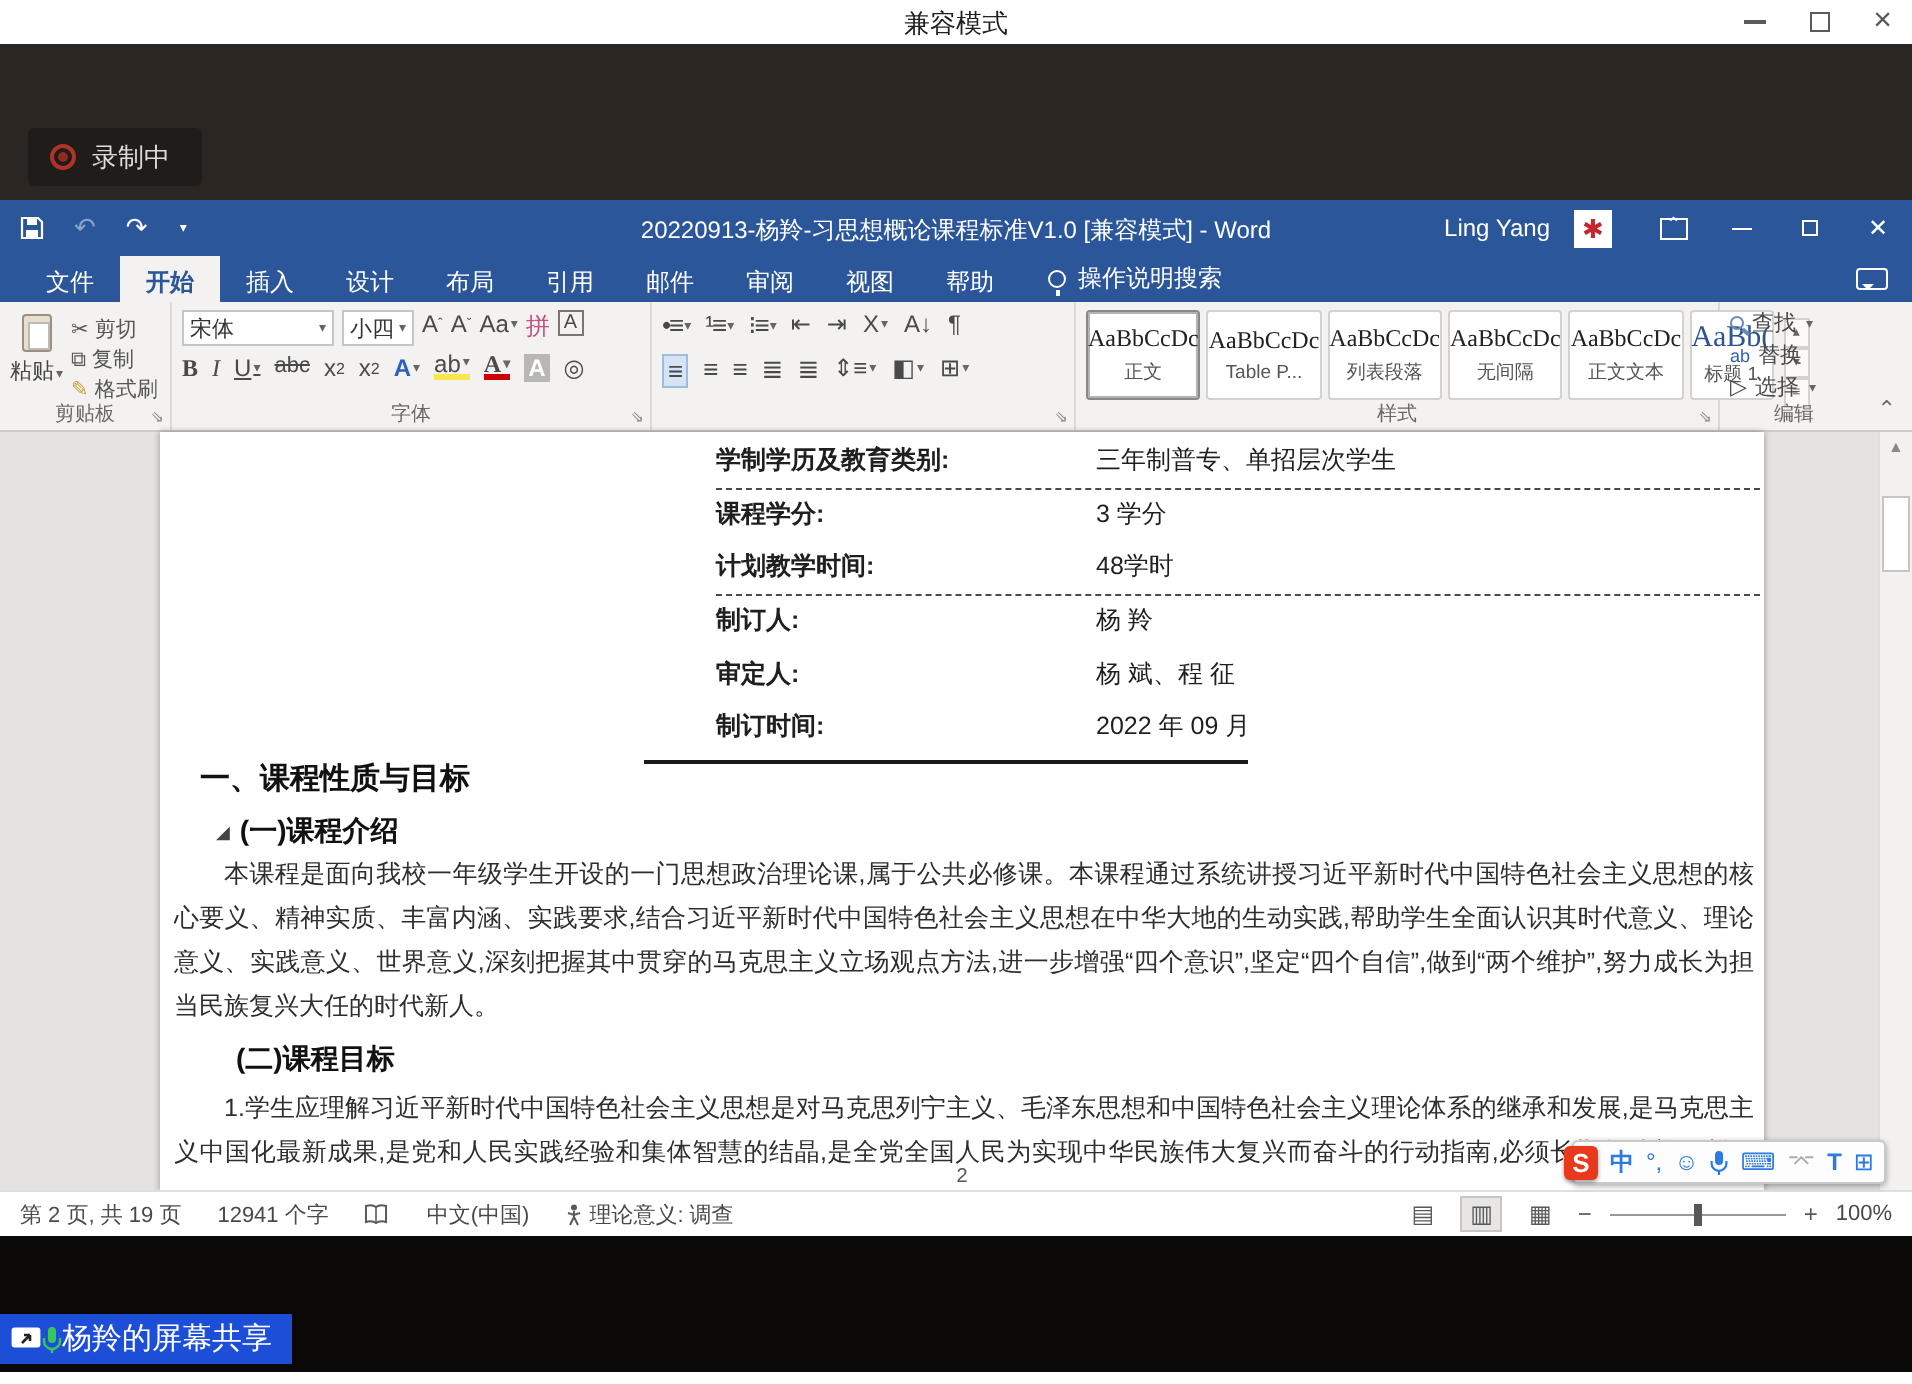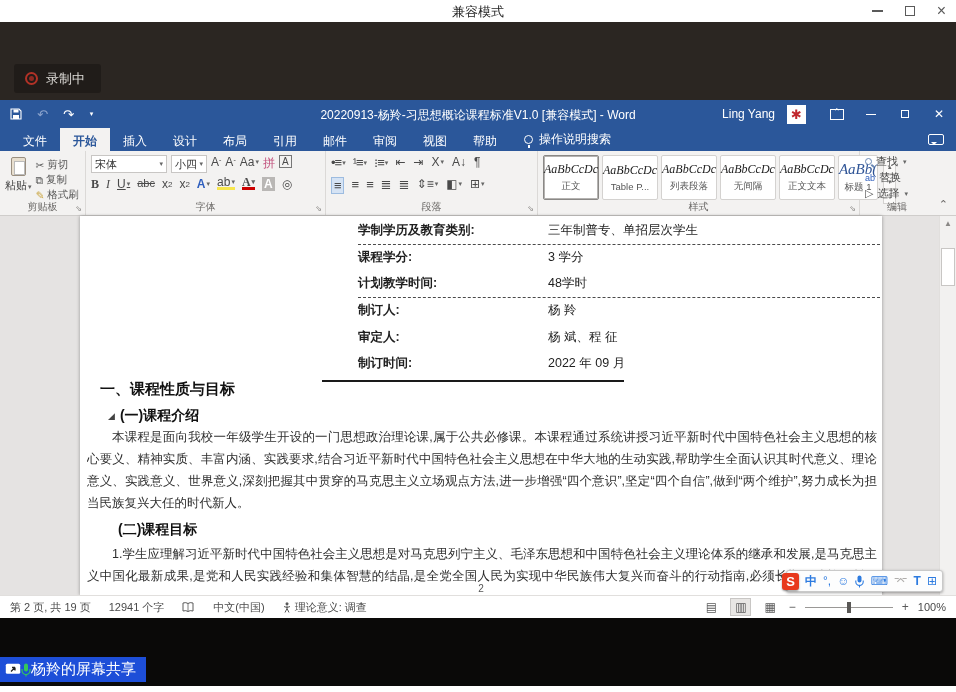--- a/index.html
+++ b/index.html
@@ -82,21 +82,21 @@
   .shadeA { background:#b9b7b5; color:#fff; padding:0 2px; font-weight:bold; }
   .pink { color:#c2527e; }
   .boxedA { border:1px solid #777; padding:0 2px; font-size:10px; }
   
   .bars { letter-spacing:-1px; font-size:13px; }
   .alsel { background:#d5e3f4; border:1px solid #9dbce0; padding:0 2px; }
   
   .g-styles { display:flex; gap:3px; padding-top:4px; }
   .stylecard { width:72px; height:45px; background:#fff; border:1px solid #d4d2d0; border-radius:2px; display:flex; flex-direction:column; align-items:center; justify-content:center; gap:3px; cursor:pointer; }
   .stylecard.sel { border-color:#8a8886; box-shadow:inset 0 0 0 1px #b5b3b1; }
-  .sprev { font-family:"Liberation Serif",serif; font-size:12px; color:#222;font-style:italic; }
+  .sprev { font-family:"Liberation Serif",serif; font-size:12px; color:#222; }
   .sprev.big { font-size:15px; color:#2f5496; }
   .sname { font-size:9.5px; color:#555; }
   .stylescroll { display:flex; flex-direction:column; margin-left:2px; margin-top:4px; }
   .stylescroll span { width:13px; height:15px; border:1px solid #d4d2d0; background:#fbfaf9; font-size:7px; color:#666; text-align:center; line-height:14px; }
   
   .g-edit { width:74px; display:flex; flex-direction:column; gap:1px; padding-top:3px; }
   .g-edit .ric { font-size:11px; gap:4px; color:#4a4a4a; }
   .mag { width:7px; height:7px; border:1.4px solid #6b89b5; border-radius:50%; position:relative; display:inline-block; }
   .mag::after { content:""; position:absolute; left:5px; top:6px; width:4px; height:1.5px; background:#6b89b5; transform:rotate(40deg); }
   .ribbon-collapse { position:absolute; right:8px; bottom:4px; color:#6a6866; font-size:11px; cursor:pointer; }
@@ -284,21 +284,20 @@
       <div class="rrow" style="gap:8px">
         <span class="ric bars alsel">≡</span>
         <span class="ric bars">≡</span>
         <span class="ric bars">≡</span>
         <span class="ric bars">≣</span>
         <span class="ric bars">≣</span>
         <span class="ric">⇕≡<span class="caret">▾</span></span>
         <span class="ric">◧<span class="caret">▾</span></span>
         <span class="ric">⊞<span class="caret">▾</span></span>
       </div>
-      <span class="glabel">段落</span>
       <span class="launcher">⇘</span>
     </div>
 
     <div class="rgroup g-styles" style="width:322px">
       <span class="stylecard sel">
         <span class="sprev">AaBbCcDc</span>
         <span class="sname">正文</span>
       </span>
       <span class="stylecard">
         <span class="sprev">AaBbCcDc</span>

